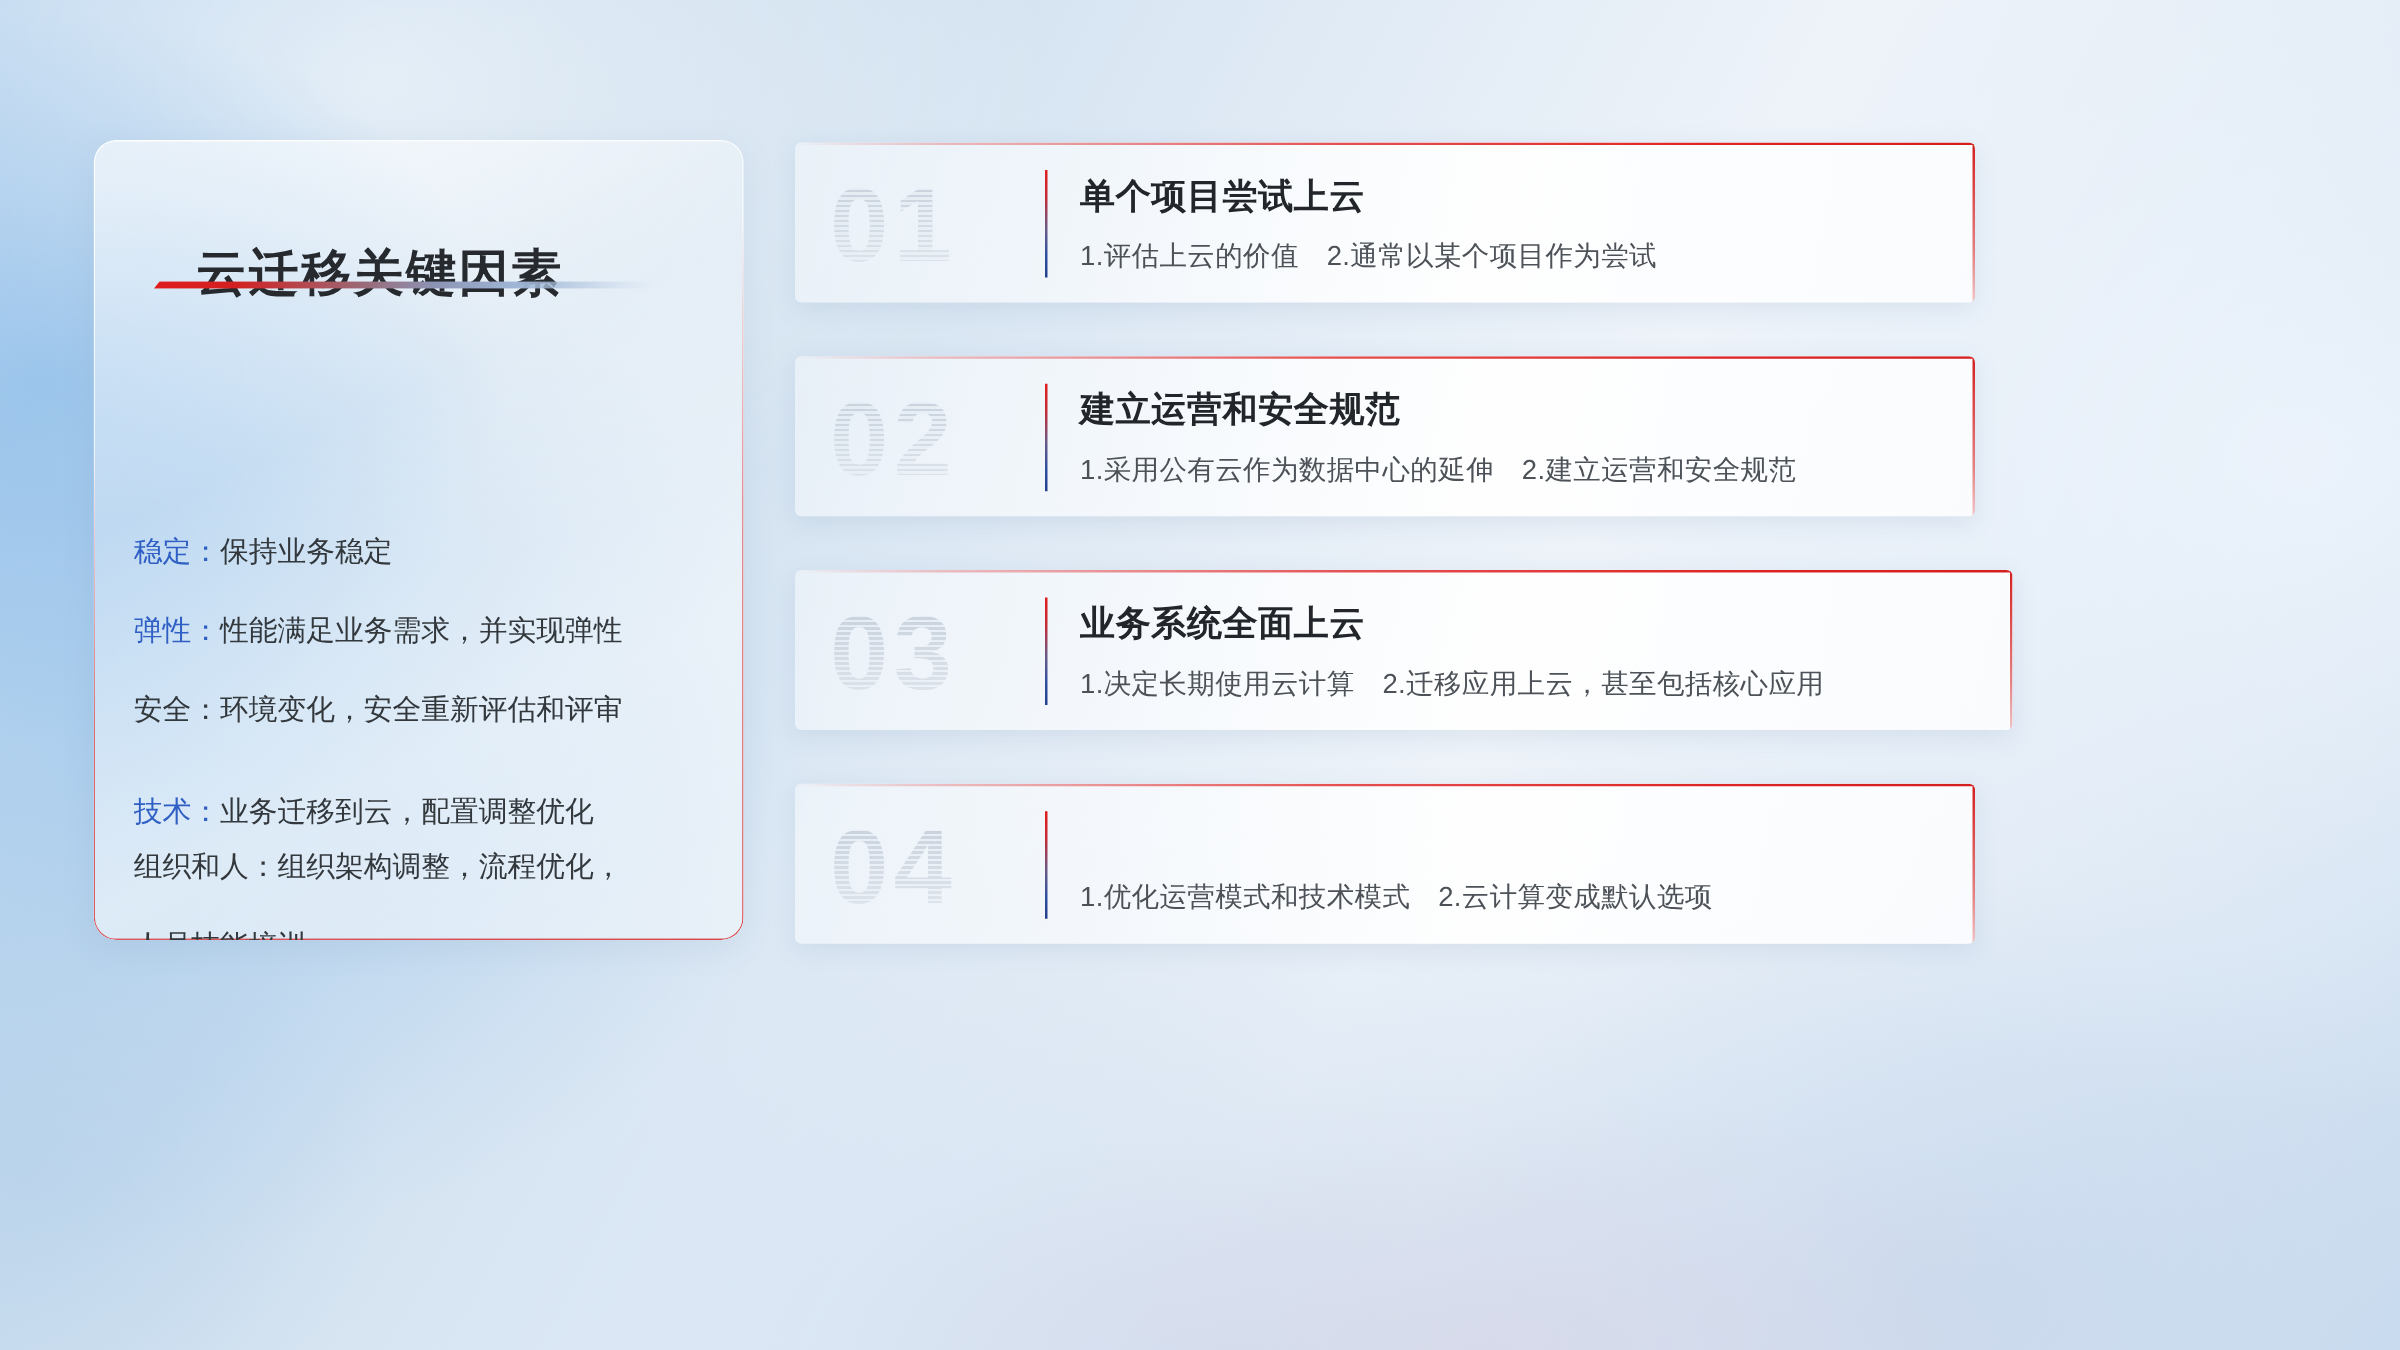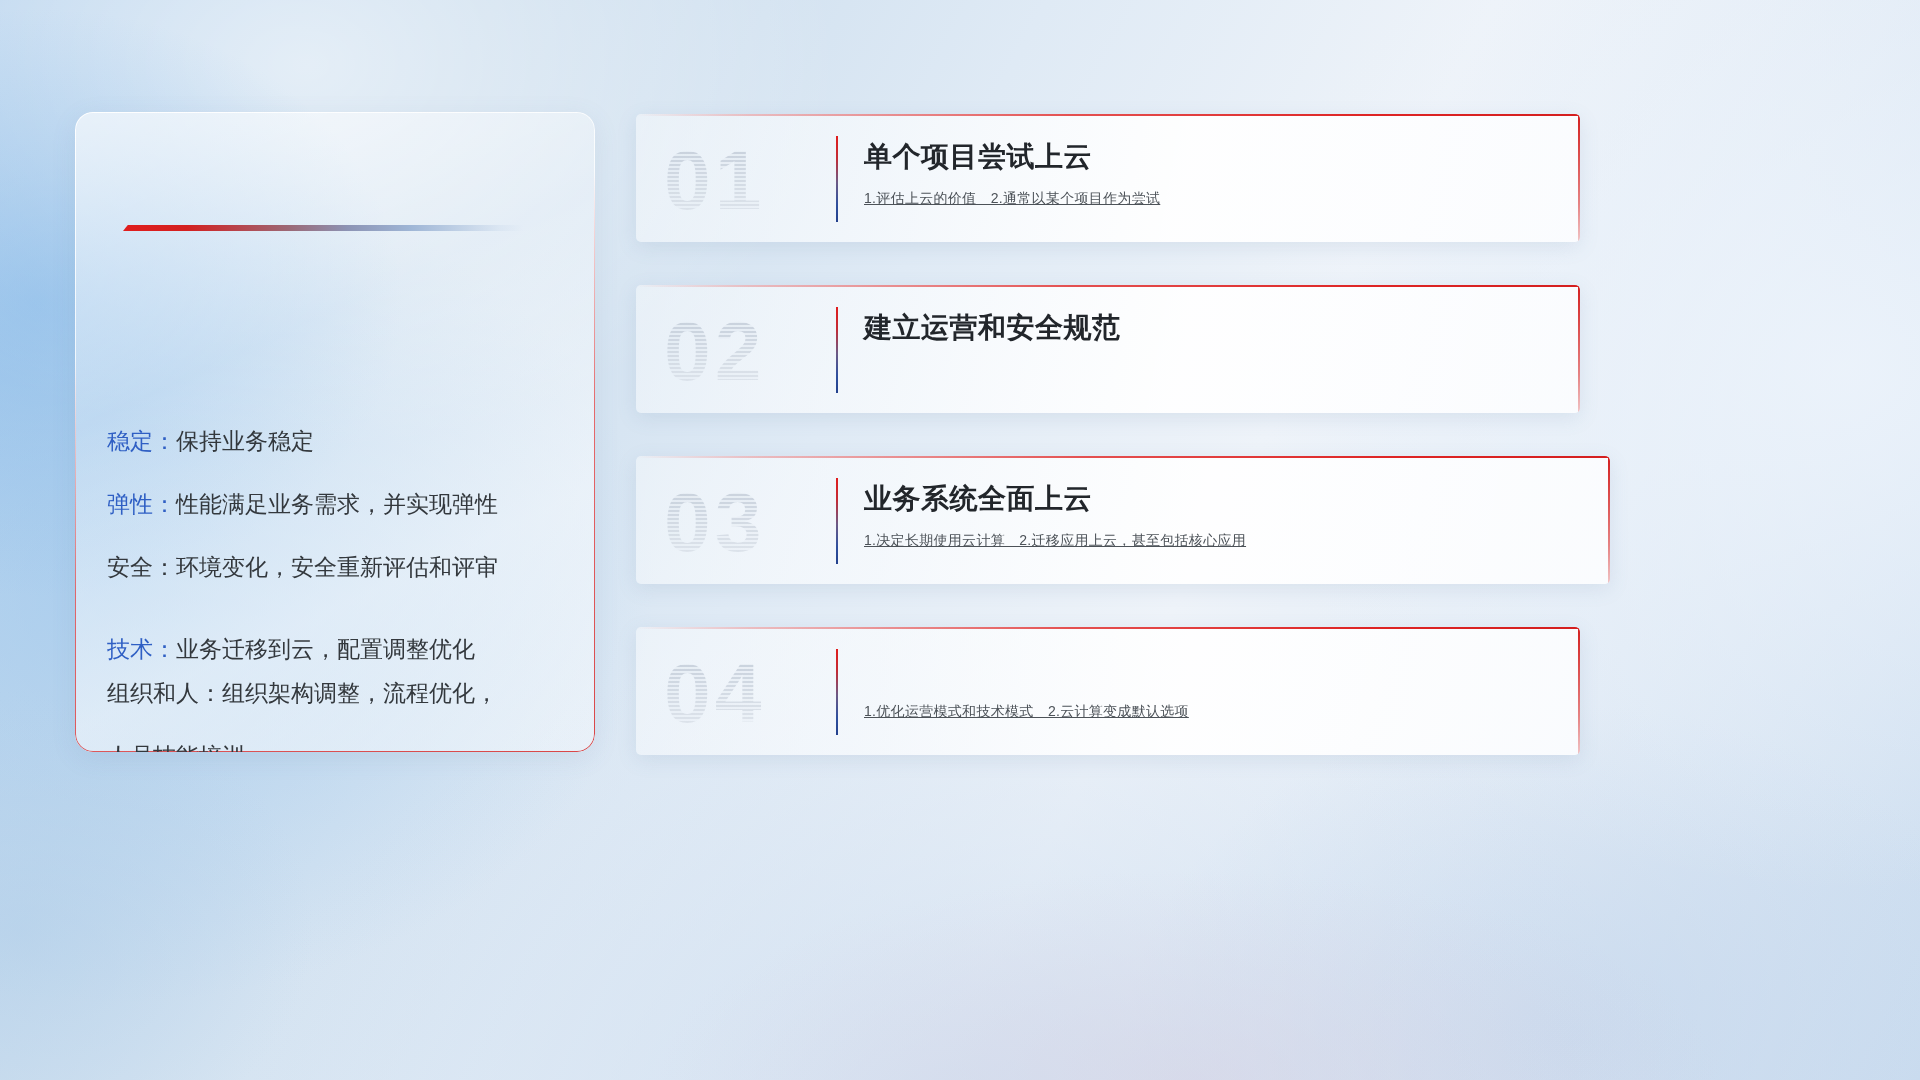--- a/index.html
+++ b/index.html
@@ -77,29 +77,30 @@
     color:#b9c3cf;opacity:.62;
     -webkit-mask-image:repeating-linear-gradient(180deg, #000 0 2px, rgba(0,0,0,.18) 2px 4px);
     mask-image:repeating-linear-gradient(180deg, #000 0 2px, rgba(0,0,0,.18) 2px 4px);
     background:linear-gradient(180deg,#aab6c6 0%, #c6ced9 55%, #dde3ea 100%);
     -webkit-background-clip:text;background-clip:text;-webkit-text-fill-color:transparent;
     user-select:none;
   }
   .divider{position:absolute;left:200px;top:22px;width:2px;height:86px;
     background:linear-gradient(180deg,#e01d1d 0%,#c32b35 26%,#6b5a86 54%,#2e4f9e 80%,#23408c 100%);}
   .card-title{position:absolute;left:228px;top:24px;font-size:28px;font-weight:700;color:#22262b;letter-spacing:.5px;white-space:nowrap;text-align:center;}
-  .card-sub{position:absolute;left:228px;top:76px;font-size:14px;color:#4c5258;letter-spacing:.3px;white-space:nowrap;text-decoration:underline;}
+  .card-sub{position:absolute;left:228px;top:76px;font-size:22px;color:#4c5258;letter-spacing:.3px;white-space:nowrap;}
 </style>
 </head>
 <body>
 
 <div id="bg"></div>
 <div id="bg2"></div>
 
 <section id="left-panel">
+  <h1 id="panel-title">云迁移关键因素</h1>
   <div id="title-rule"></div>
   <div id="left-list">
       <div class="row" style="top: 318px;"><span class="k blue">稳定：</span><span class="v">保持业务稳定</span></div>
       <div class="row" style="top: 381px;"><span class="k blue">弹性：</span><span class="v">性能满足业务需求，并实现弹性</span></div>
       <div class="row" style="top: 444px;"><span class="k gray">安全：</span><span class="v">环境变化，安全重新评估和评审</span></div>
       <div class="row" style="top: 526px;"><span class="k blue">技术：</span><span class="v">业务迁移到云，配置调整优化</span></div>
       <div class="row" style="top: 570px;"><span class="k gray">组织和人：</span><span class="v">组织架构调整，流程优化，</span></div>
       <div class="row" style="top: 633px;"><span class="k gray"></span><span class="v">人员技能培训</span></div>
     </div>
 </section>
@@ -108,20 +109,21 @@
     <div class="card" style="top: 114px;">
       <div class="num">01</div>
       <div class="divider"></div>
       <div class="card-title">单个项目尝试上云</div>
       <div class="card-sub">1.评估上云的价值　2.通常以某个项目作为尝试</div>
     </div>
     <div class="card" style="top: 285px;">
       <div class="num">02</div>
       <div class="divider"></div>
       <div class="card-title">建立运营和安全规范</div>
+      <div class="card-sub">1.采用公有云作为数据中心的延伸　2.建立运营和安全规范</div>
     </div>
     <div class="card" style="top: 456px; padding-left: 30px;">
       <div class="num">03</div>
       <div class="divider"></div>
       <div class="card-title">业务系统全面上云</div>
       <div class="card-sub">1.决定长期使用云计算　2.迁移应用上云，甚至包括核心应用</div>
     </div>
     <div class="card" style="top: 627px;">
       <div class="num">04</div>
       <div class="divider"></div>

